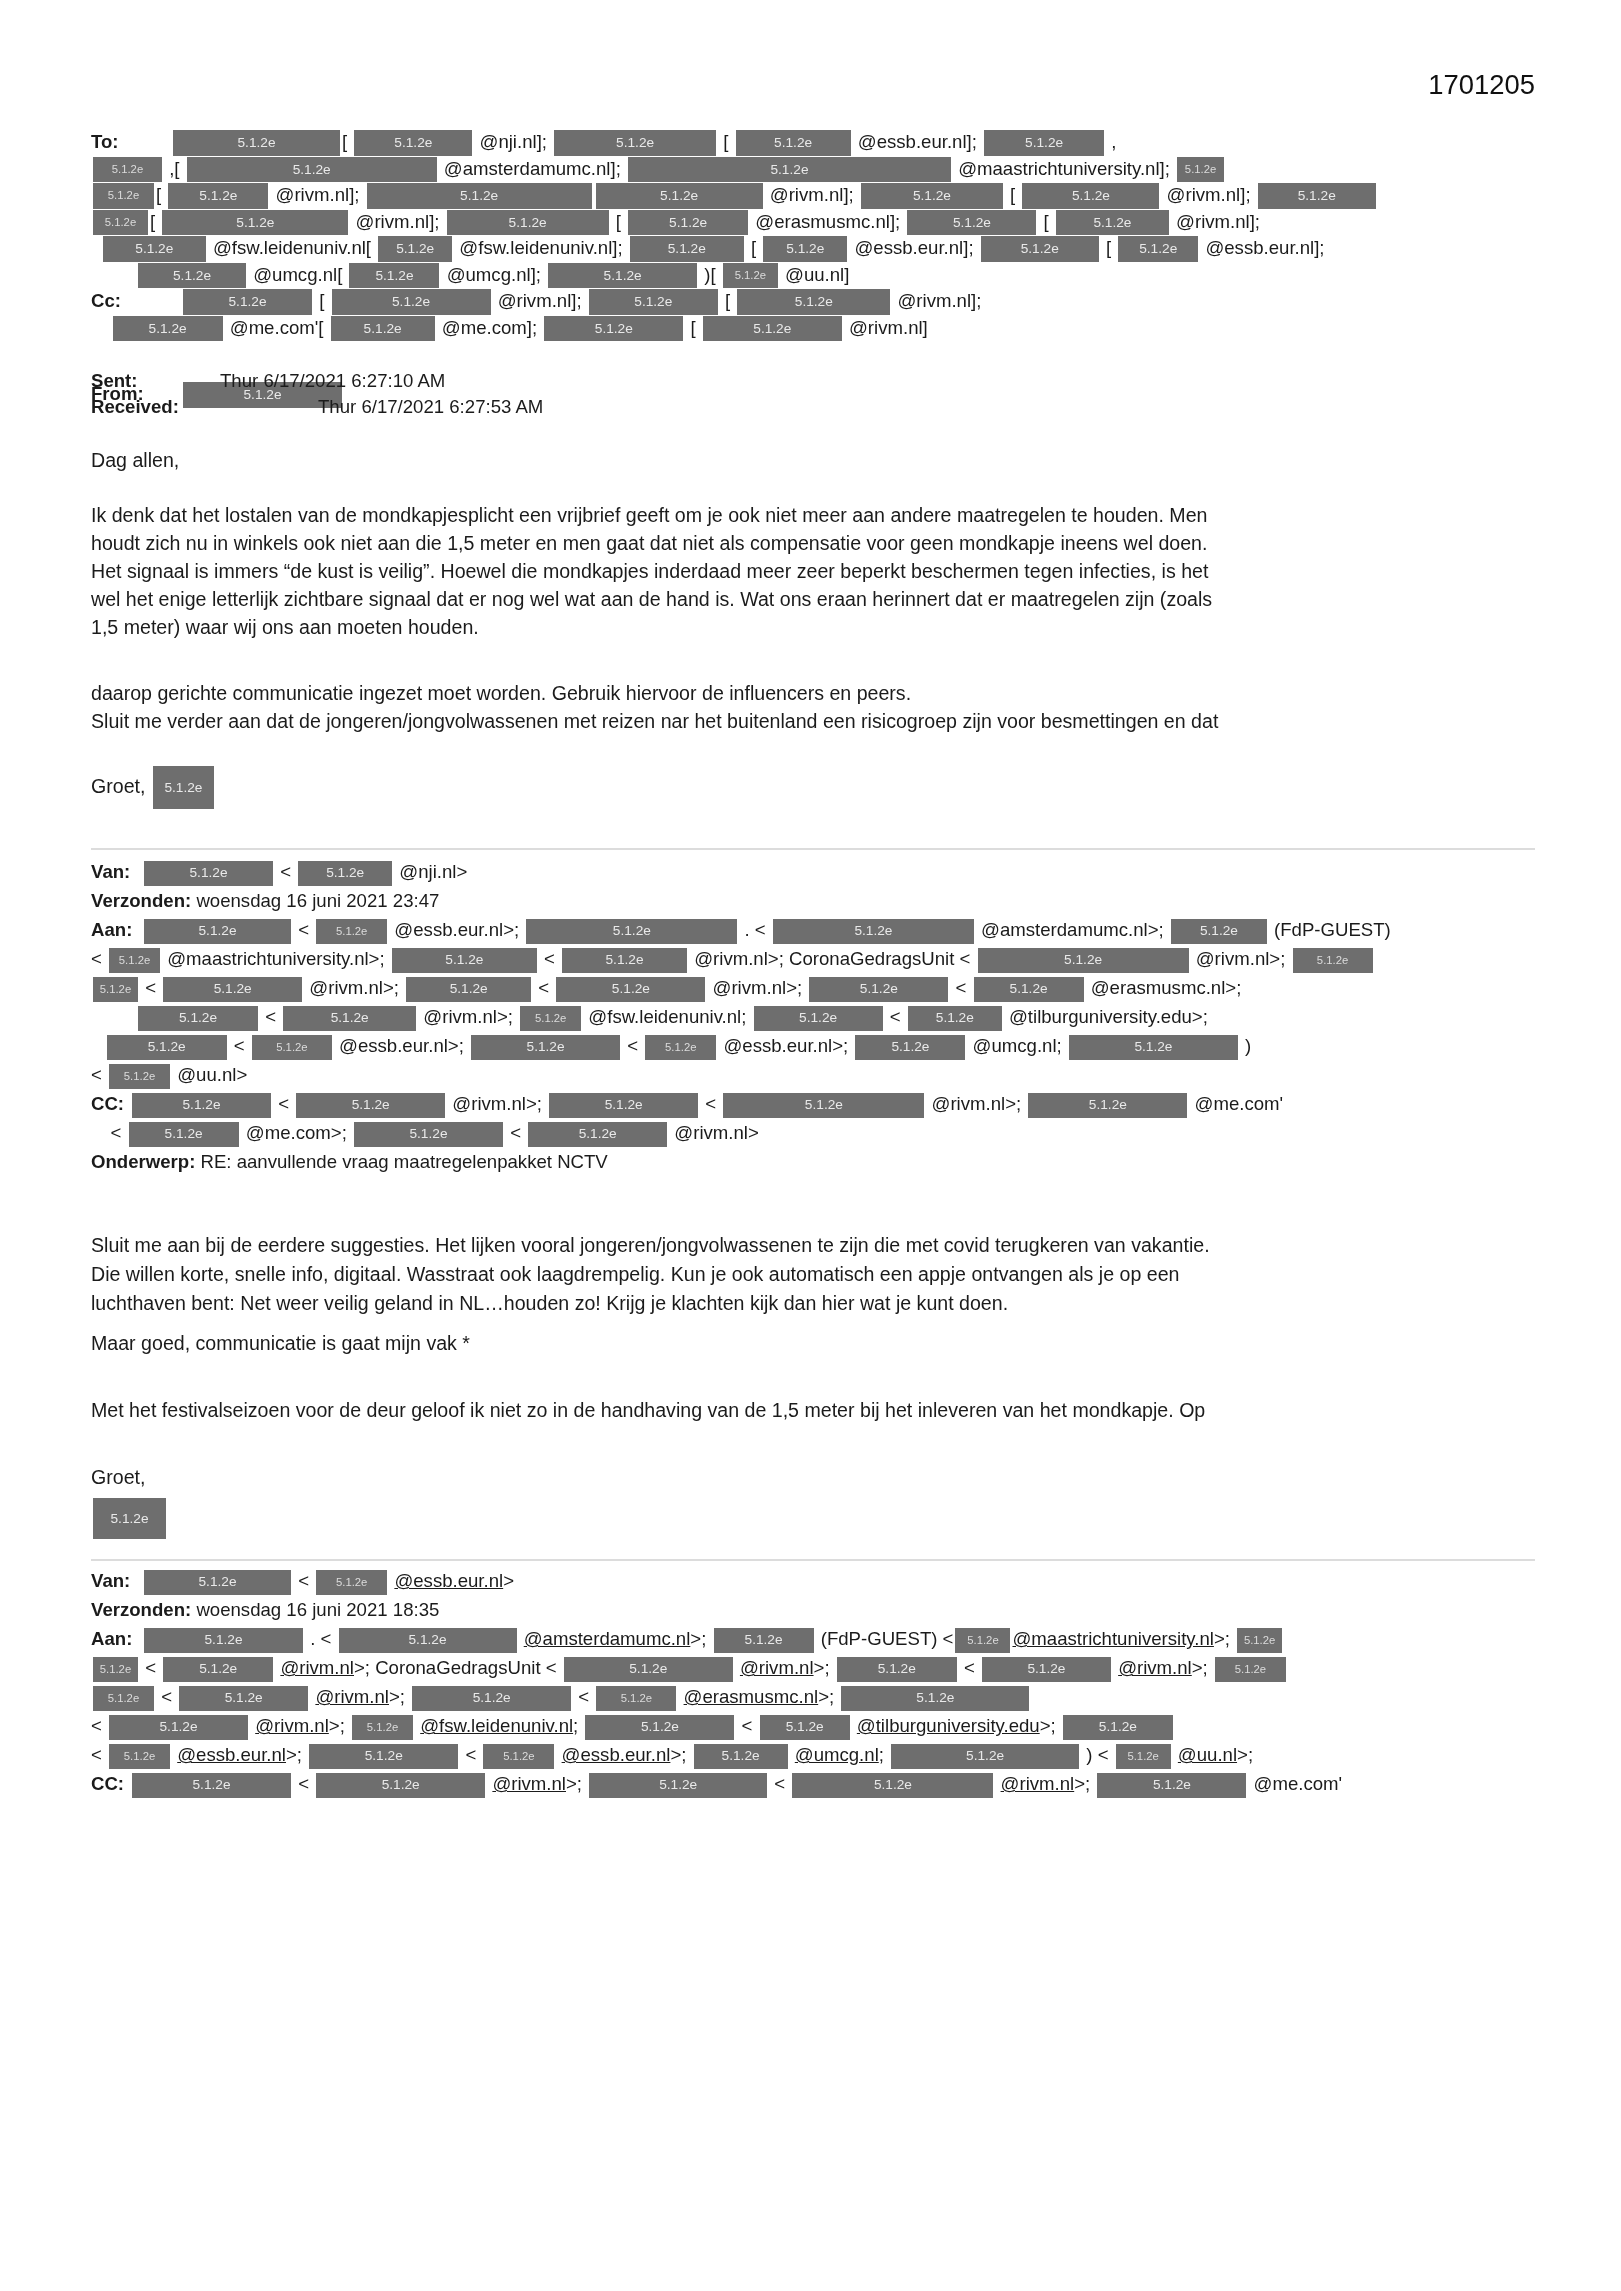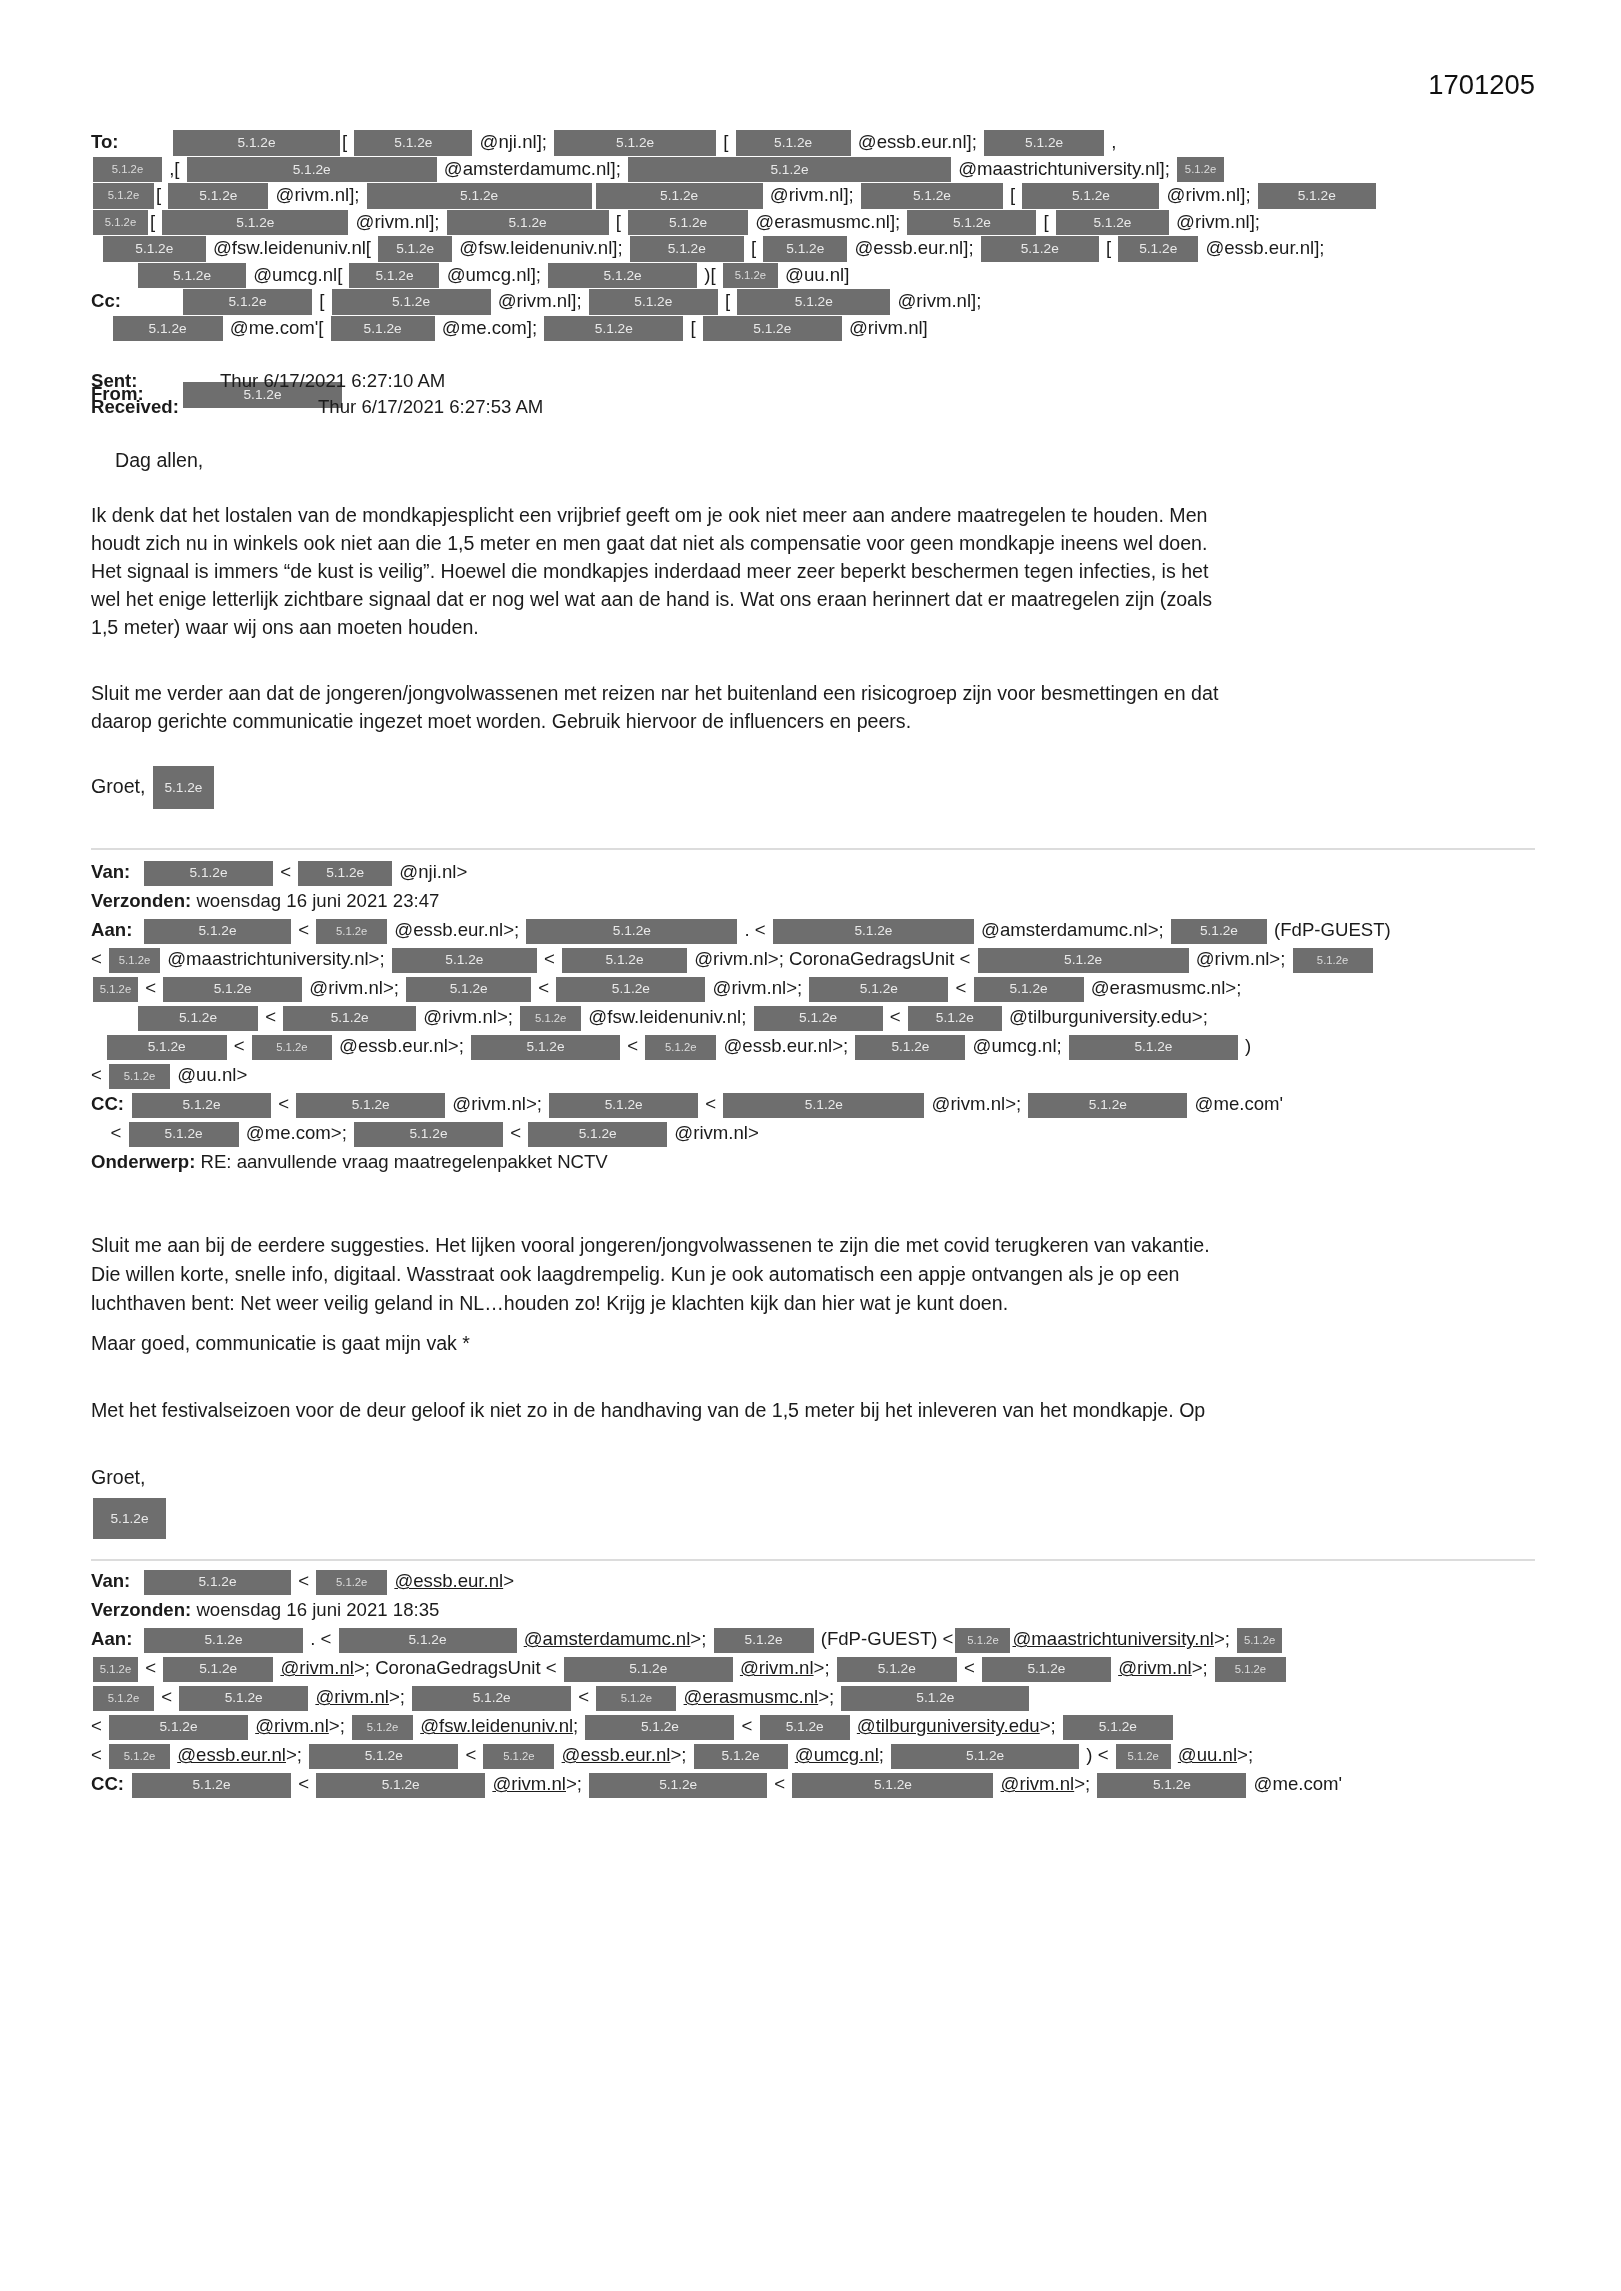--- a/index.html
+++ b/index.html
@@ -23,21 +23,21 @@
     vertical-align:middle;margin:0 2px;overflow:hidden;
   }
   .hdr1 .redact{height:25.5px;line-height:25.5px;}
   .redact.sm{font-size:11.3px;color:#dcdcdc;}
   .spacer{display:inline-block;height:1px;}
   .it{}
   .un{text-decoration:underline;}
   
   .bodyblock{font-size:19.6px;}
   .bline{line-height:28px;white-space:nowrap;}
-  .greeting{margin-top:25.5px;margin-left:24px;}
+  .greeting{margin-top:25.5px;}
   .para1{margin-top:26.5px;}
   .para2{margin-top:38px;}
   .sigline{margin-top:29px;}
   .sigline .bline{line-height:45px;height:45px;}
   .b2p1{margin-top:55px;}
   .b2p1 .bline,.b2p2 .bline,.b2p3 .bline{line-height:29px;}
   .b2p2{margin-top:10.8px;}
   .b2p3{margin-top:38px;}
   .sig2{margin-top:38px;}
   .sig2 .bline{line-height:29px;height:auto;}
@@ -80,22 +80,22 @@
   <div class="bodyblock">
     <div class="bline greeting">Dag allen,</div>
     <div class="para1">
         <div class="bline"><span>Ik denk dat het lostalen van de mondkapjesplicht een vrijbrief geeft om je ook niet meer aan andere maatregelen te houden. Men</span></div>
         <div class="bline"><span>houdt zich nu in winkels ook niet aan die 1,5 meter en men gaat dat niet als compensatie voor geen mondkapje ineens wel doen.</span></div>
         <div class="bline"><span>Het signaal is immers “de kust is veilig”.  Hoewel die mondkapjes inderdaad meer zeer beperkt beschermen tegen infecties, is het</span></div>
         <div class="bline"><span>wel het enige letterlijk </span><span class="it">zichtbare</span><span> signaal dat er nog wel wat aan de hand is. Wat ons eraan herinnert dat er maatregelen zijn (zoals</span></div>
         <div class="bline"><span>1,5 meter) waar wij ons aan moeten houden.</span></div>
       </div>
     <div class="para2">
+        <div class="bline"><span>daarop gerichte communicatie ingezet moet worden. Gebruik hiervoor de influencers en peers.</span></div>
         <div class="bline"><span>Sluit me verder aan dat de jongeren/jongvolwassenen met reizen nar het buitenland een risicogroep zijn voor besmettingen en dat</span></div>
-        <div class="bline"><span>daarop gerichte communicatie ingezet moet worden. Gebruik hiervoor de influencers en peers.</span></div>
       </div>
     <div class="sigline">
         <div class="bline"><span>Groet, </span><span class="redact" style="width: 61px; height: 43px; line-height: 43px;">5.1.2e</span></div>
       </div>
   </div>
 
   <hr class="rule rule1">
 
   <section class="hdr hdr2">
       <div>

